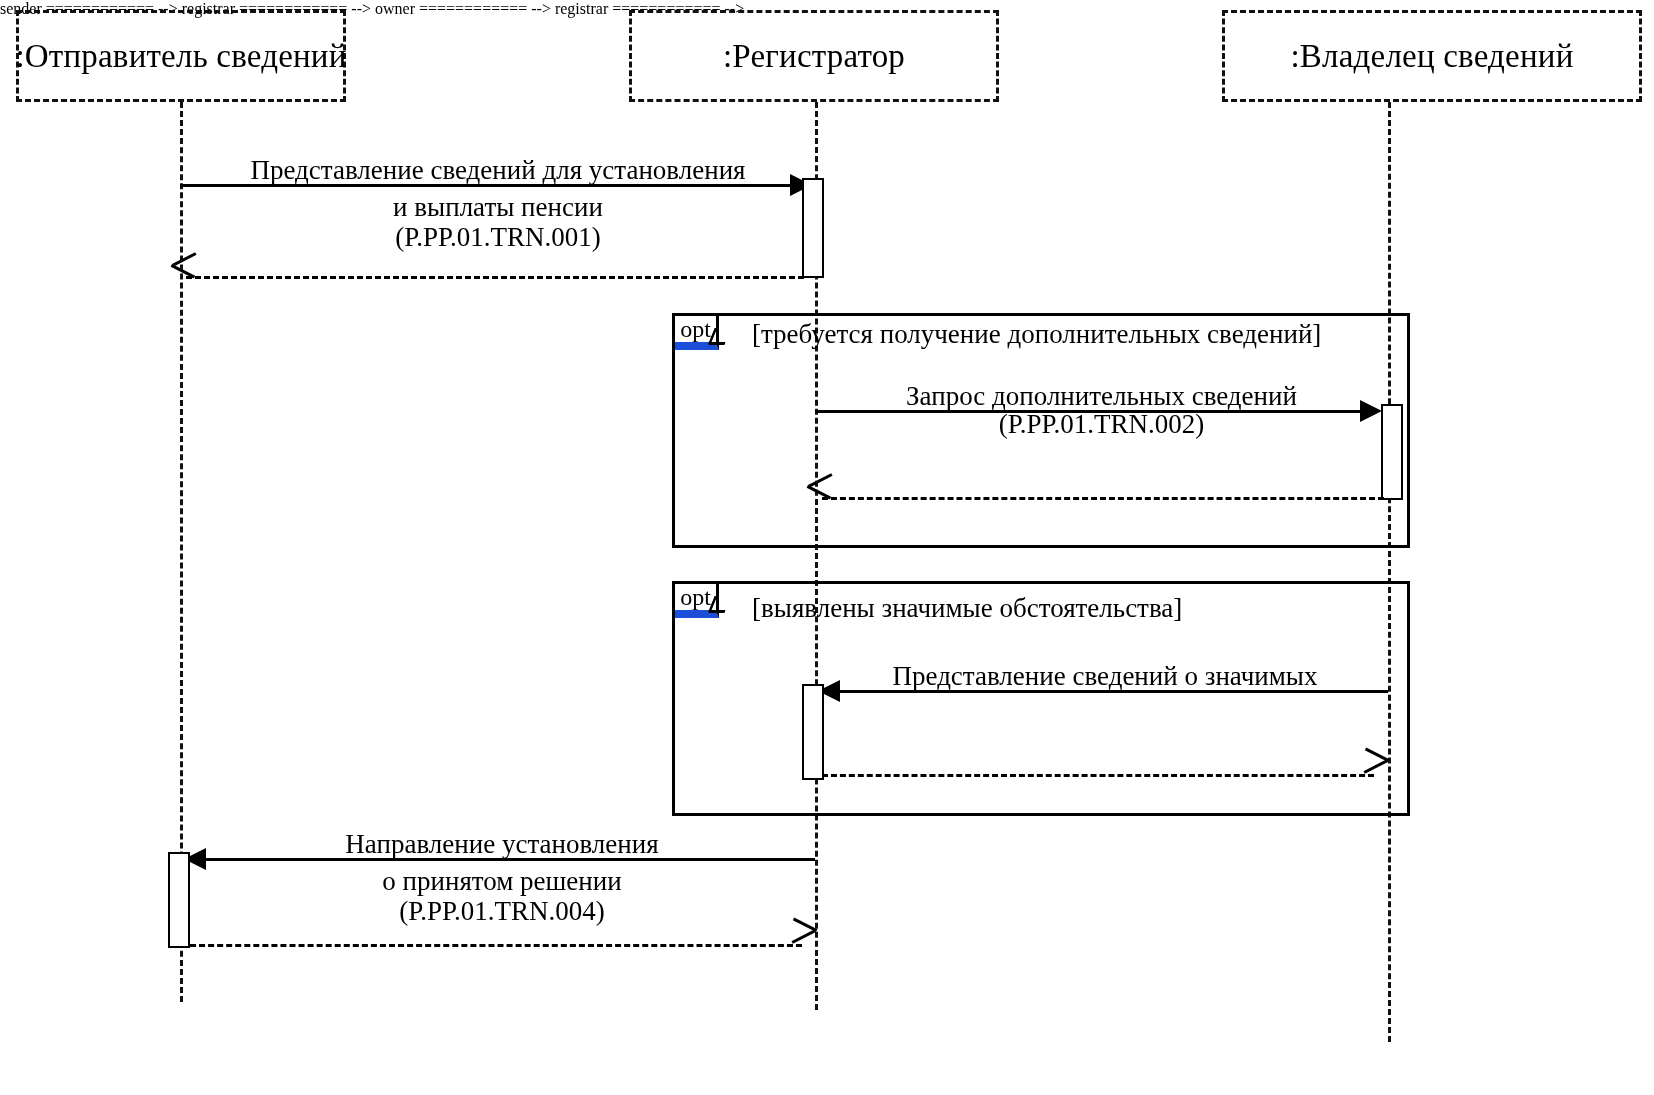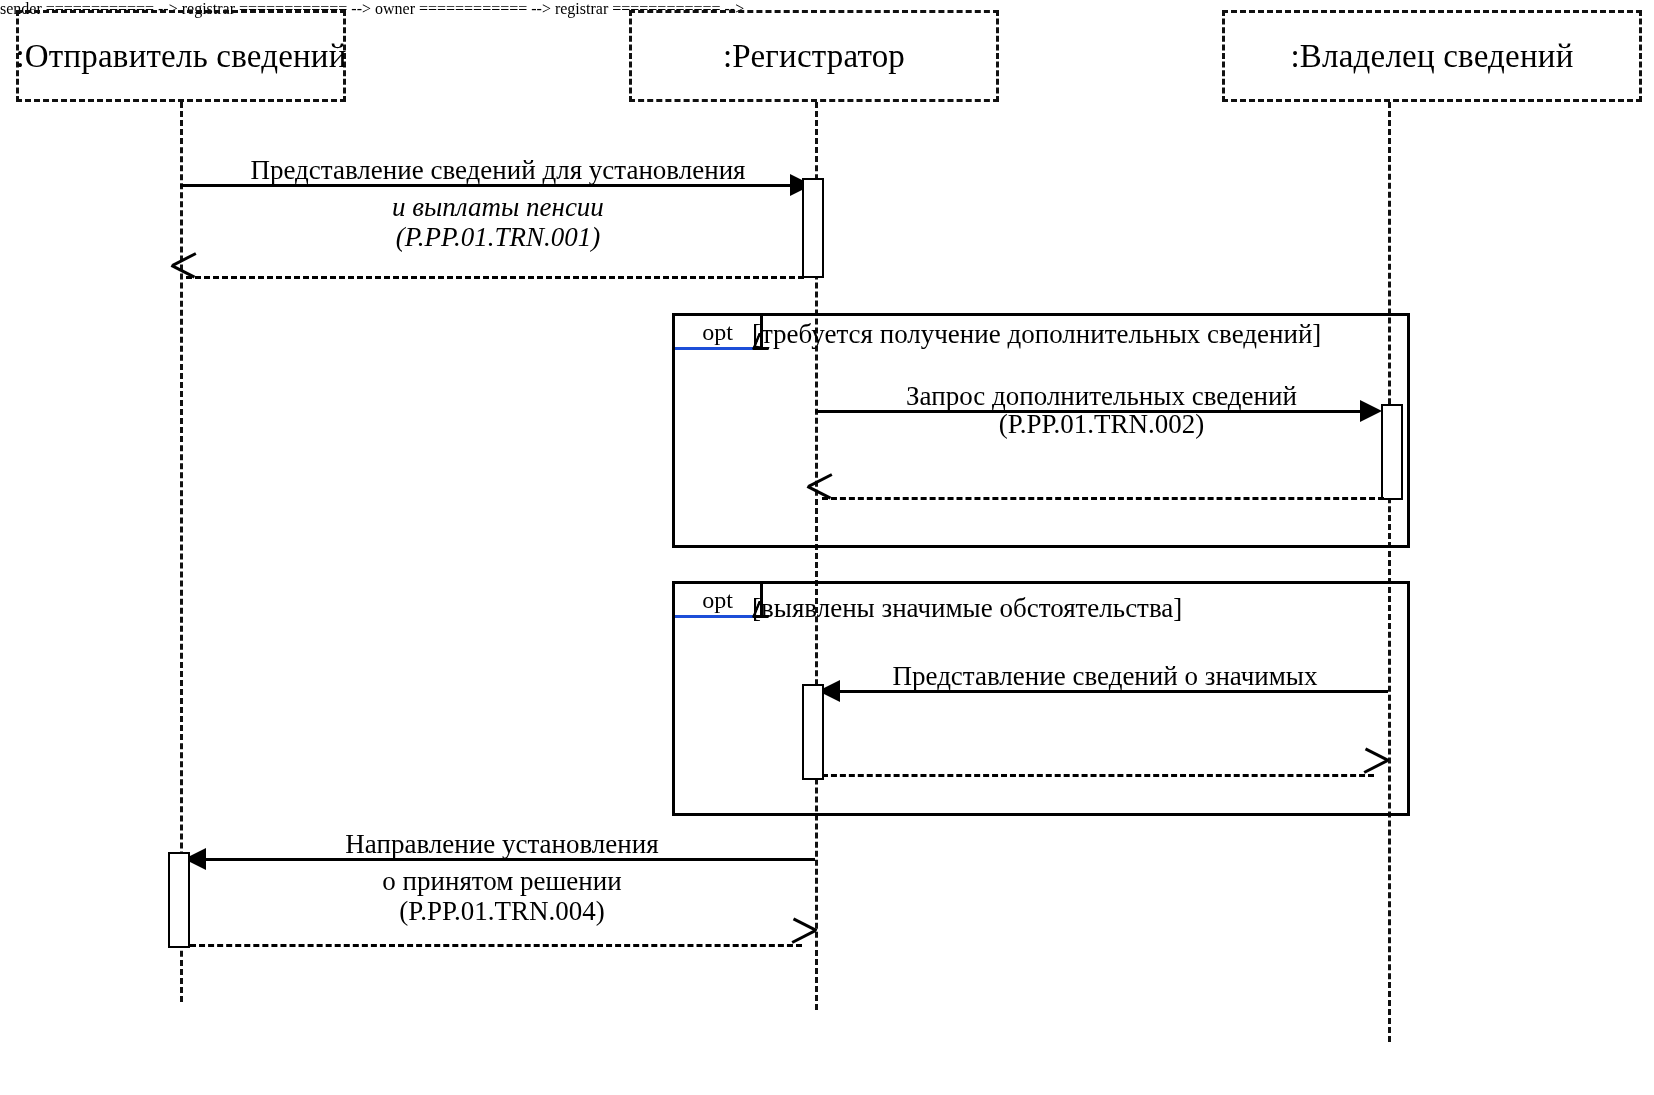--- a/index.html
+++ b/index.html
@@ -114,23 +114,23 @@
     position: absolute;
     border: 3px solid #000000;
     box-sizing: border-box;
     background: transparent;
   }
   .frag-tab {
     position: absolute;
     left: 0;
     top: 0;
     height: 34px;
-    width: 88px;
+    width: 44px;
     border-right: 3px solid #000000;
-    border-bottom: 3px solid #1d4ed8;
+    border-bottom: 8px solid #1d4ed8;
     box-sizing: border-box;
     background: #ffffff;
     display: flex;
     align-items: center;
     justify-content: center;
   }
   .frag-tab::after {
     content: "";
     position: absolute;
     right: -12px;
@@ -177,21 +177,21 @@
   <div class="lifeline" style="left:180px; top:102px; height:900px;"></div>
   <div class="lifeline" style="left:815px; top:102px; height:908px;"></div>
   <div class="lifeline" style="left:1388px; top:102px; height:940px;"></div>
 
   
   <div class="msg-line" style="left:180px; top:184px; width:618px;"></div>
   <div class="arrow-head solid-right" style="left:790px; top:174px;"></div>
   <div class="msg-text" style="left:180px; top:155px; width:636px;">
     <div>Представление сведений для установления</div>
   </div>
-  <div class="msg-text" style="left:180px; top:192px; width:636px;font-style:italic;">
+  <div class="msg-text" style="left:180px; top:192px; width:636px;">
     <div>и выплаты пенсии</div>
     <div>(P.PP.01.TRN.001)</div>
   </div>
 
   
   <div class="activation" style="left:802px; top:178px; height:100px;"></div>
 
    sender ============ --&gt;
   <div class="msg-line dashed" style="left:186px; top:276px; width:618px;"></div>
   <div class="arrow-open left" style="left:172px; top:264px;">

